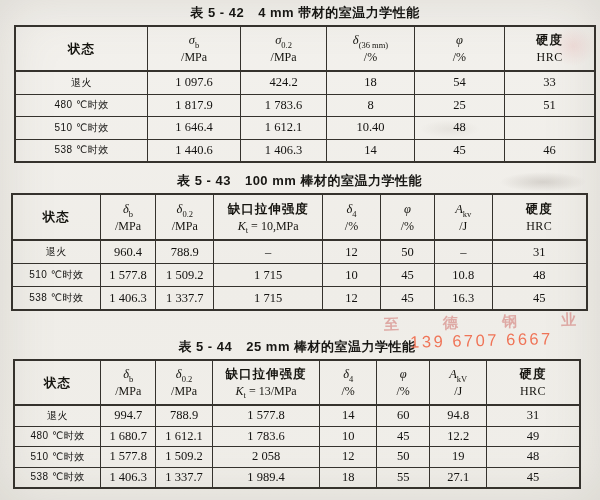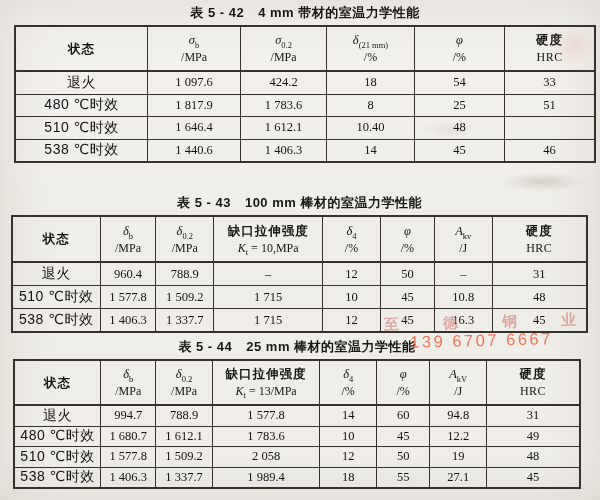--- a/index.html
+++ b/index.html
@@ -18,21 +18,21 @@
   .smudge{position:absolute;pointer-events:none;}
   .sm1{right:4px;top:26px;width:46px;height:40px;
     background:radial-gradient(closest-side,rgba(226,150,150,.22),rgba(226,150,150,0));}
   .sm2{right:14px;top:172px;width:86px;height:20px;
     background:radial-gradient(closest-side,rgba(150,142,134,.30),rgba(150,142,134,0));}
   .sm3{right:120px;top:120px;width:60px;height:18px;
     background:radial-gradient(closest-side,rgba(160,152,142,.14),rgba(160,152,142,0));}
 
   .block{position:absolute;}
   .b42{left:14px;top:4px;width:582px;}
-  .b43{left:11px;top:194px;width:577px;}
+  .b43{left:11px;top:172px;width:577px;}
   .b44{left:13px;top:338px;width:568px;}
 
   .caption{
     text-align:center;font-weight:bold;font-size:13px;line-height:17px;
     margin:0 0 4px 0;letter-spacing:.5px;color:#181714;
   }
   .caption .tlabel{margin-right:14px;font-family:Liberation Sans, sans-serif;}
   .caption .ttext{font-family:"Liberation Sans","DejaVu Sans",sans-serif;}
 
   table.tbl{
@@ -50,21 +50,21 @@
   .l1 sub,.l2 sub{font-size:8.5px;line-height:0;}
   .l1 .cjk{font-weight:bold;letter-spacing:1px;font-family:"Liberation Sans","DejaVu Sans",sans-serif;}
   .l2 .hrc{font-family:"Liberation Serif","DejaVu Serif",serif;letter-spacing:.5px;}
 
   .tbl td{
     font-family:"Liberation Serif","DejaVu Serif",serif;
     font-size:12.5px;color:#131210;
   }
   .tbl td.state{
     font-family:"Liberation Sans","DejaVu Sans",sans-serif;
-    font-size:14px;letter-spacing:.5px;font-weight:500;text-align:center;
+    font-size:10px;letter-spacing:.5px;font-weight:500;text-align:center;
   }
 
   
   .t0 thead th{height:43px;}
   .t0 td{height:21.5px;}
   .t1 thead th{height:44px;}
   .t1 td{height:22px;}
   .t2 thead th{height:43px;}
   .t2 td{height:19.5px;}
 
@@ -120,21 +120,21 @@
             </th>
             <th>
               <div class="l1"><span class="it">σ</span><sub>b</sub></div>
               <div class="l2"><span>/MPa</span></div>
             </th>
             <th>
               <div class="l1"><span class="it">σ</span><sub>0.2</sub></div>
               <div class="l2"><span>/MPa</span></div>
             </th>
             <th>
-              <div class="l1"><span class="it">δ</span><sub>(21 mm)</sub></div>
+              <div class="l1"><span class="it">δ</span><sub>(36 mm)</sub></div>
               <div class="l2"><span>/%</span></div>
             </th>
             <th>
               <div class="l1"><span class="it">φ</span></div>
               <div class="l2"><span>/%</span></div>
             </th>
             <th>
               <div class="l1"><span class="cjk">硬度</span></div>
               <div class="l2"><span class="hrc">HRC</span></div>
             </th>

